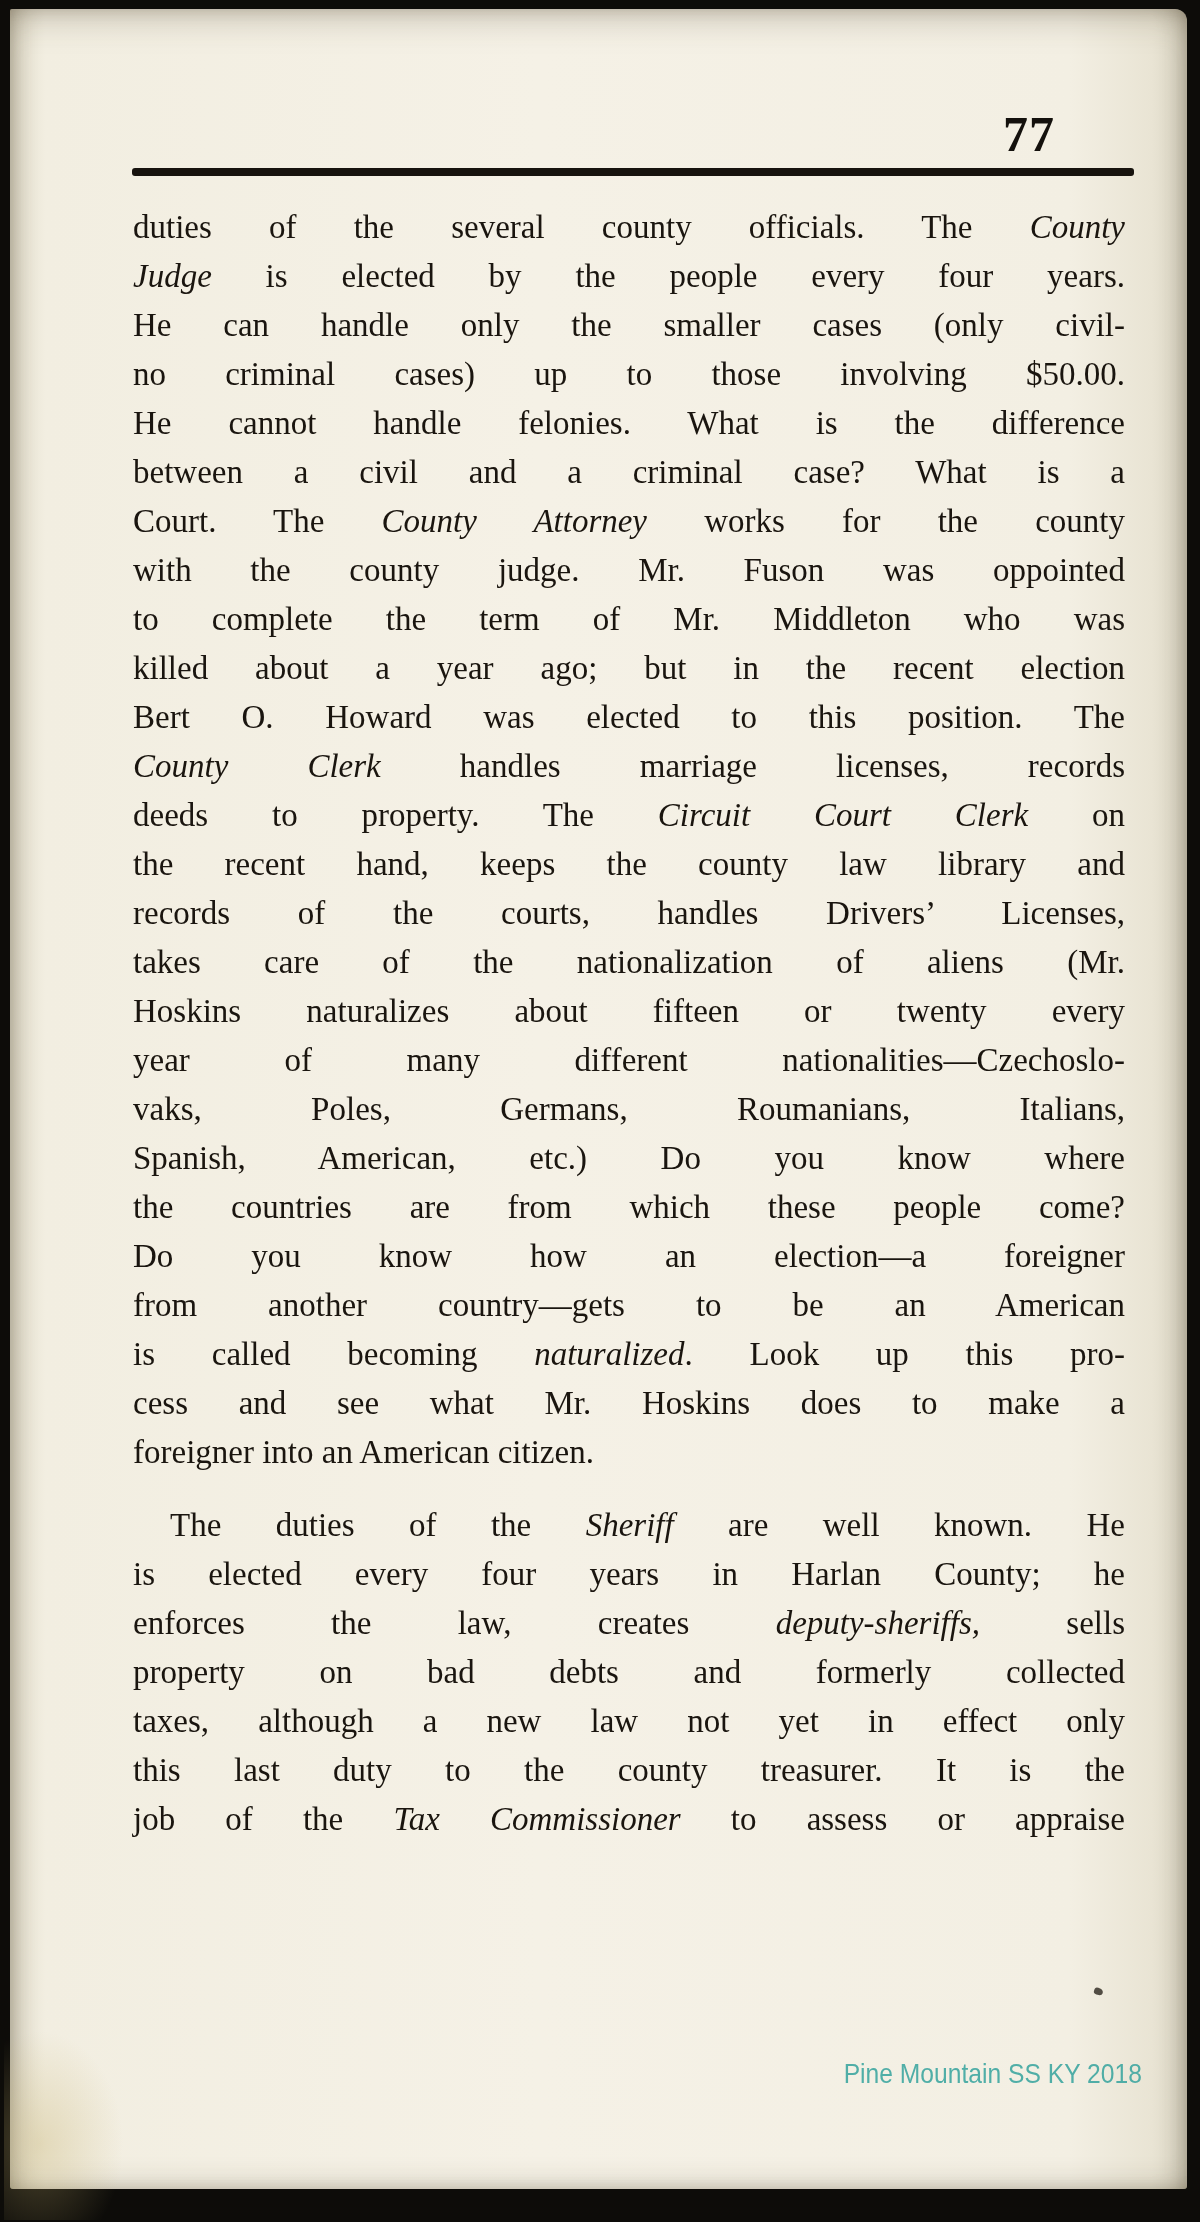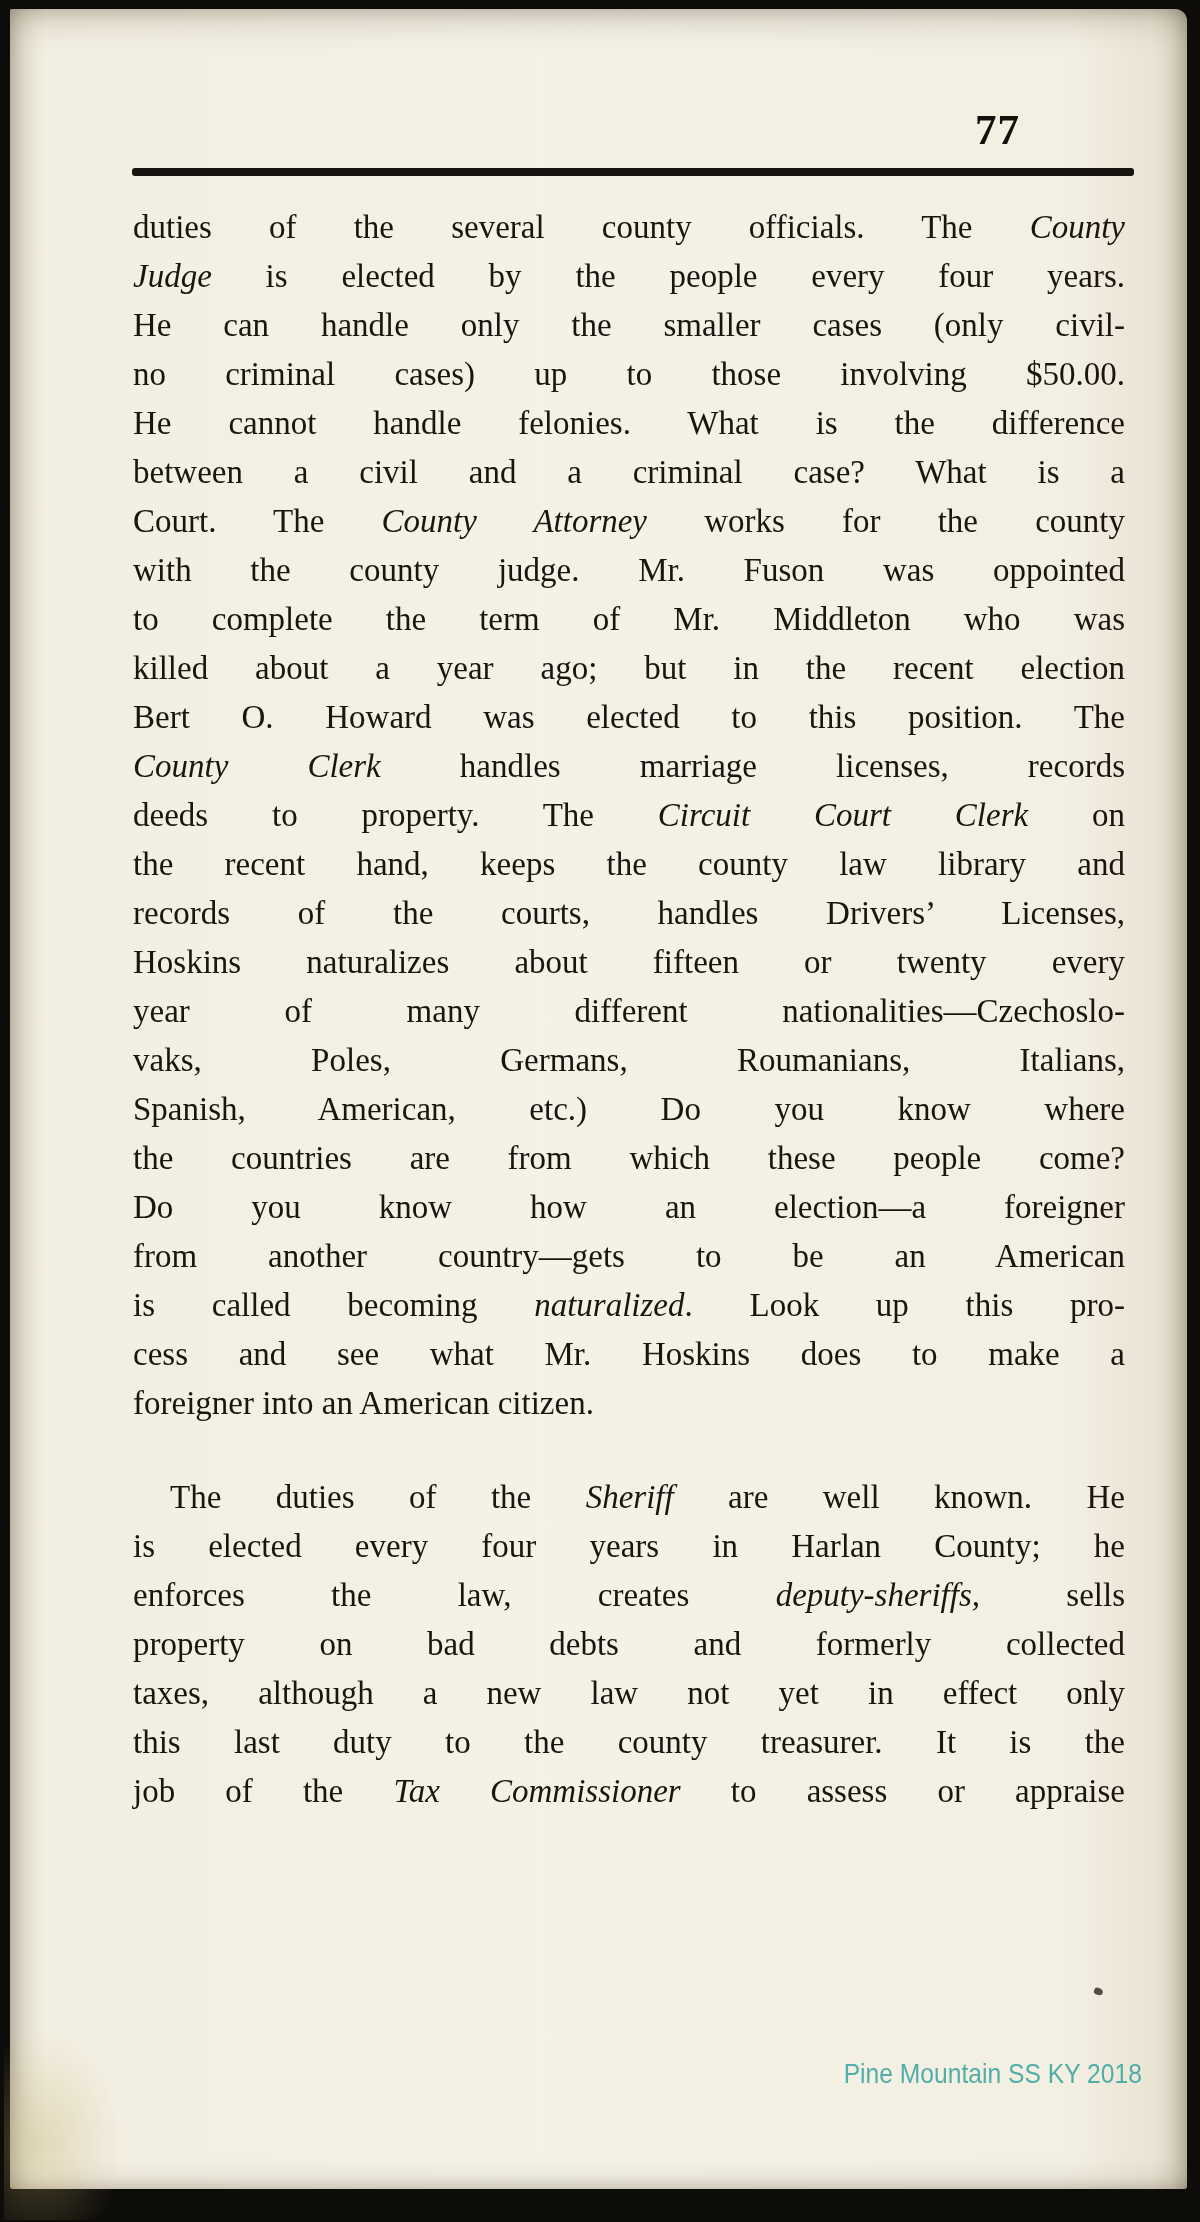--- a/index.html
+++ b/index.html
@@ -30,43 +30,44 @@
   }
   .stain {
     position: absolute;
     left: 4px; top: 2030px;
     width: 120px; height: 190px;
     background: radial-gradient(ellipse at 30% 60%, rgba(196,176,110,.35), rgba(196,176,110,0) 70%);
     pointer-events: none;
   }
   .page-number {
     position: absolute;
-    left: 975px; top: 105px;
+    left: 949px; top: 105px;
     width: 160px;
-    font-size: 43px;
+    font-size: 50px;
     font-weight: bold;
     letter-spacing: 1px;
     color: #14110d;
+    text-align: center;
   }
   .header-rule {
     position: absolute;
     left: 132px; top: 168px;
     width: 1002px; height: 8px;
     background: #17130e;
     border-radius: 3px;
   }
   .body-text {
     position: absolute;
     left: 133px; top: 203px;
     width: 992px;
     font-size: 33px;
     line-height: 49px;
     color: #1a150f;
   }
-  .para + .para { margin-top: 45px; }
+  .para + .para { margin-top: 24px; }
   .line { }
   .line.just { text-align: justify; text-align-last: justify; }
   .line.ind { text-indent: 37px; }
   .body-text i { }
   .watermark {
     position: absolute;
     right: 58px; top: 2058px;
     font-family: "Liberation Sans", sans-serif;
     font-size: 28px;
     color: #3fa7a1;
@@ -103,20 +104,21 @@
         <div class="line just"><span>between a civil and a criminal case? What is a</span></div>
         <div class="line just"><span>Court. The </span><i>County Attorney</i><span> works for the county</span></div>
         <div class="line just"><span>with the county judge. Mr. Fuson was oppointed</span></div>
         <div class="line just"><span>to complete the term of Mr. Middleton who was</span></div>
         <div class="line just"><span>killed about a year ago; but in the recent election</span></div>
         <div class="line just"><span>Bert O. Howard was elected to this position. The</span></div>
         <div class="line just"><i>County Clerk</i><span> handles marriage licenses, records</span></div>
         <div class="line just"><span>deeds to property. The </span><i>Circuit Court Clerk</i><span> on</span></div>
         <div class="line just"><span>the recent hand, keeps the county law library and</span></div>
         <div class="line just"><span>records of the courts, handles Drivers’ Licenses,</span></div>
+        <div class="line just"><span>takes care of the nationalization of aliens (Mr.</span></div>
         <div class="line just"><span>Hoskins naturalizes about fifteen or twenty every</span></div>
         <div class="line just"><span>year of many different nationalities—Czechoslo-</span></div>
         <div class="line just"><span>vaks, Poles, Germans, Roumanians, Italians,</span></div>
         <div class="line just"><span>Spanish, American, etc.) Do you know where</span></div>
         <div class="line just"><span>the countries are from which these people come?</span></div>
         <div class="line just"><span>Do you know how an election—a foreigner</span></div>
         <div class="line just"><span>from another country—gets to be an American</span></div>
         <div class="line just"><span>is called becoming </span><i>naturalized</i><span>. Look up this pro-</span></div>
         <div class="line just"><span>cess and see what Mr. Hoskins does to make a</span></div>
         <div class="line"><span>foreigner into an American citizen.</span></div>

